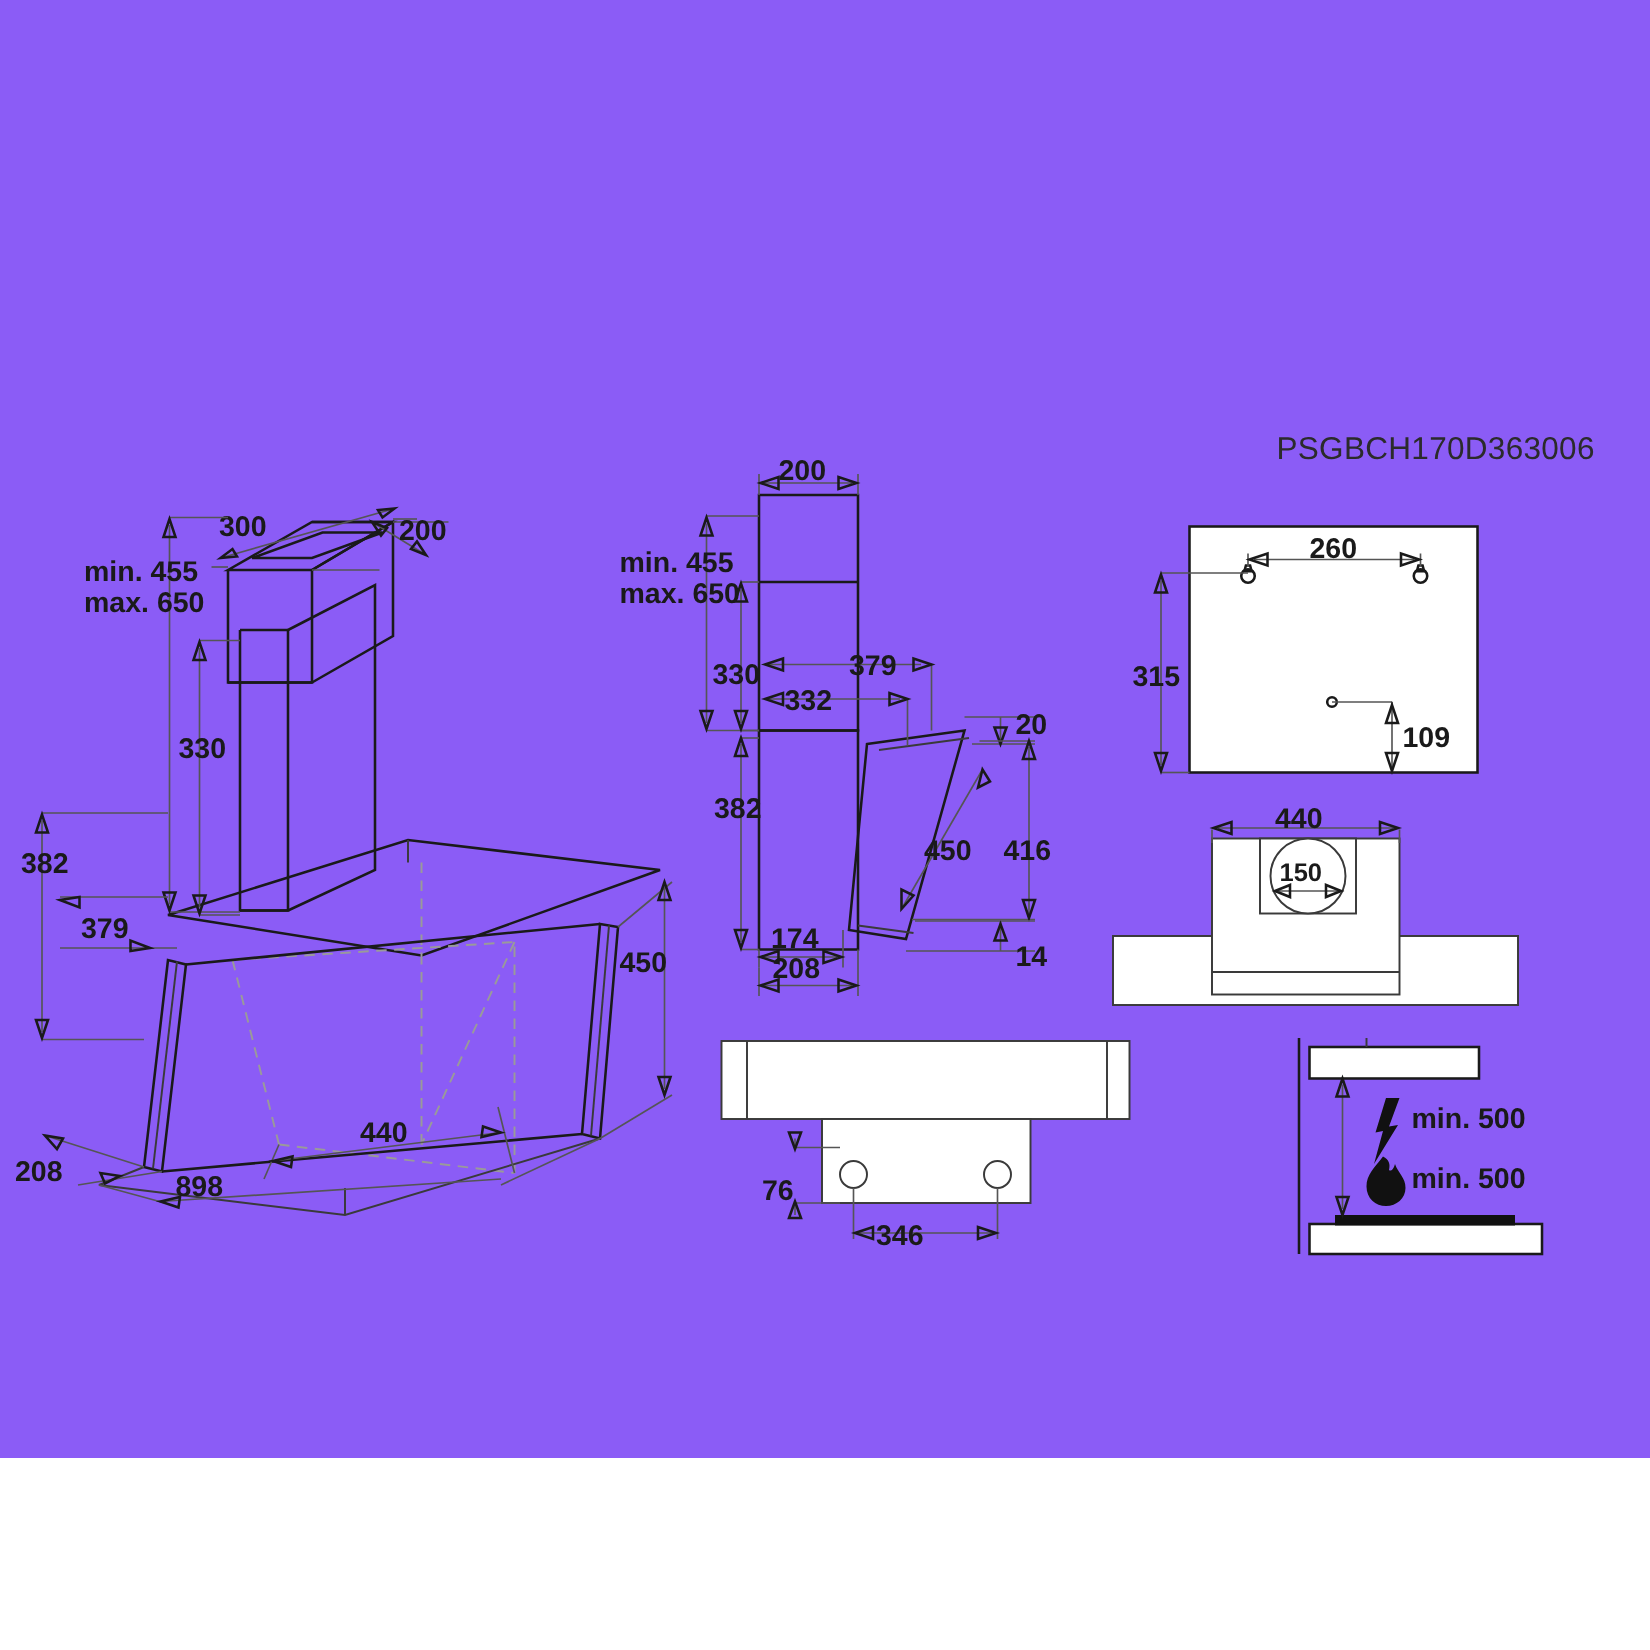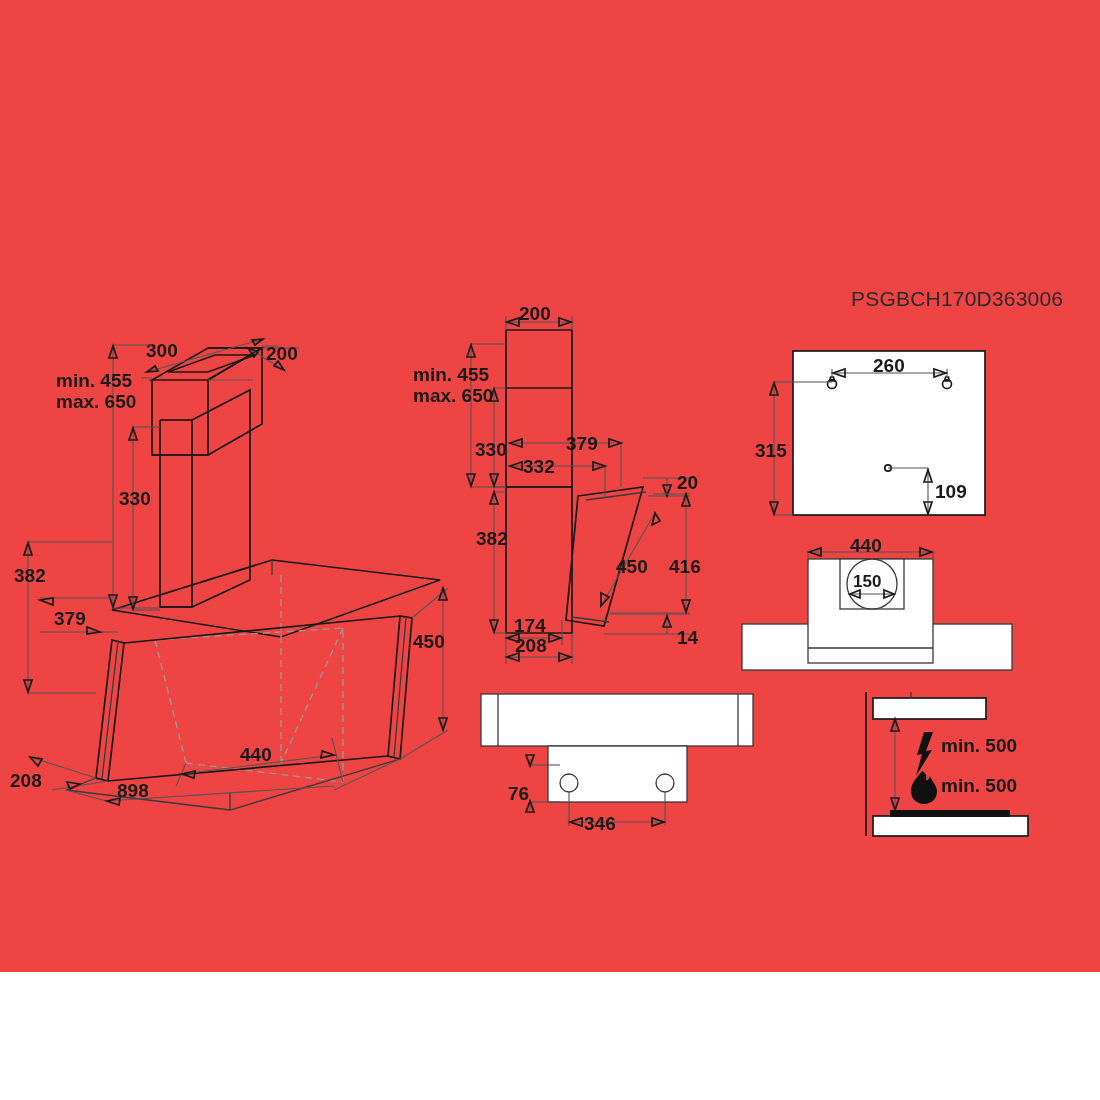--- a/index.html
+++ b/index.html
@@ -1,17 +1,17 @@
 <!DOCTYPE html>
 <html><head>
 <meta charset="utf-8">
 <style>
   html,body{margin:0;padding:0;background:#ffffff;}
   body{width:1100px;height:1100px;font-family:"Liberation Sans",sans-serif;}
-  #sheet{position:relative;width:1100px;height:972px;background:#ef4444;overflow:hidden;}
+  #sheet{position:relative;width:1100px;height:972px;background:#8b5cf6;overflow:hidden;}
   svg{display:block;}
   .dim{font-family:"Liberation Sans",sans-serif;font-size:19px;font-weight:bold;fill:#1a1a1a;}
   .dim-sm{font-family:"Liberation Sans",sans-serif;font-size:17px;font-weight:bold;fill:#1a1a1a;}
   .partno{font-family:"Liberation Sans",sans-serif;font-size:21px;font-weight:normal;fill:#2b2b2b;letter-spacing:0.2px;}
   .note{font-family:"Liberation Sans",sans-serif;font-size:19px;font-weight:bold;fill:#1a1a1a;}
   .ln{stroke:#1a1a1a;fill:none;stroke-width:1.7;}
   .ln-thin{stroke:#3a3a3a;fill:none;stroke-width:1.3;}
   .ln-ext{stroke:#555;fill:none;stroke-width:1.1;}
   .ln-dash{stroke:#9a9a9a;fill:none;stroke-width:1.3;stroke-dasharray:7 5;}
   .fillw{fill:#ffffff;}

